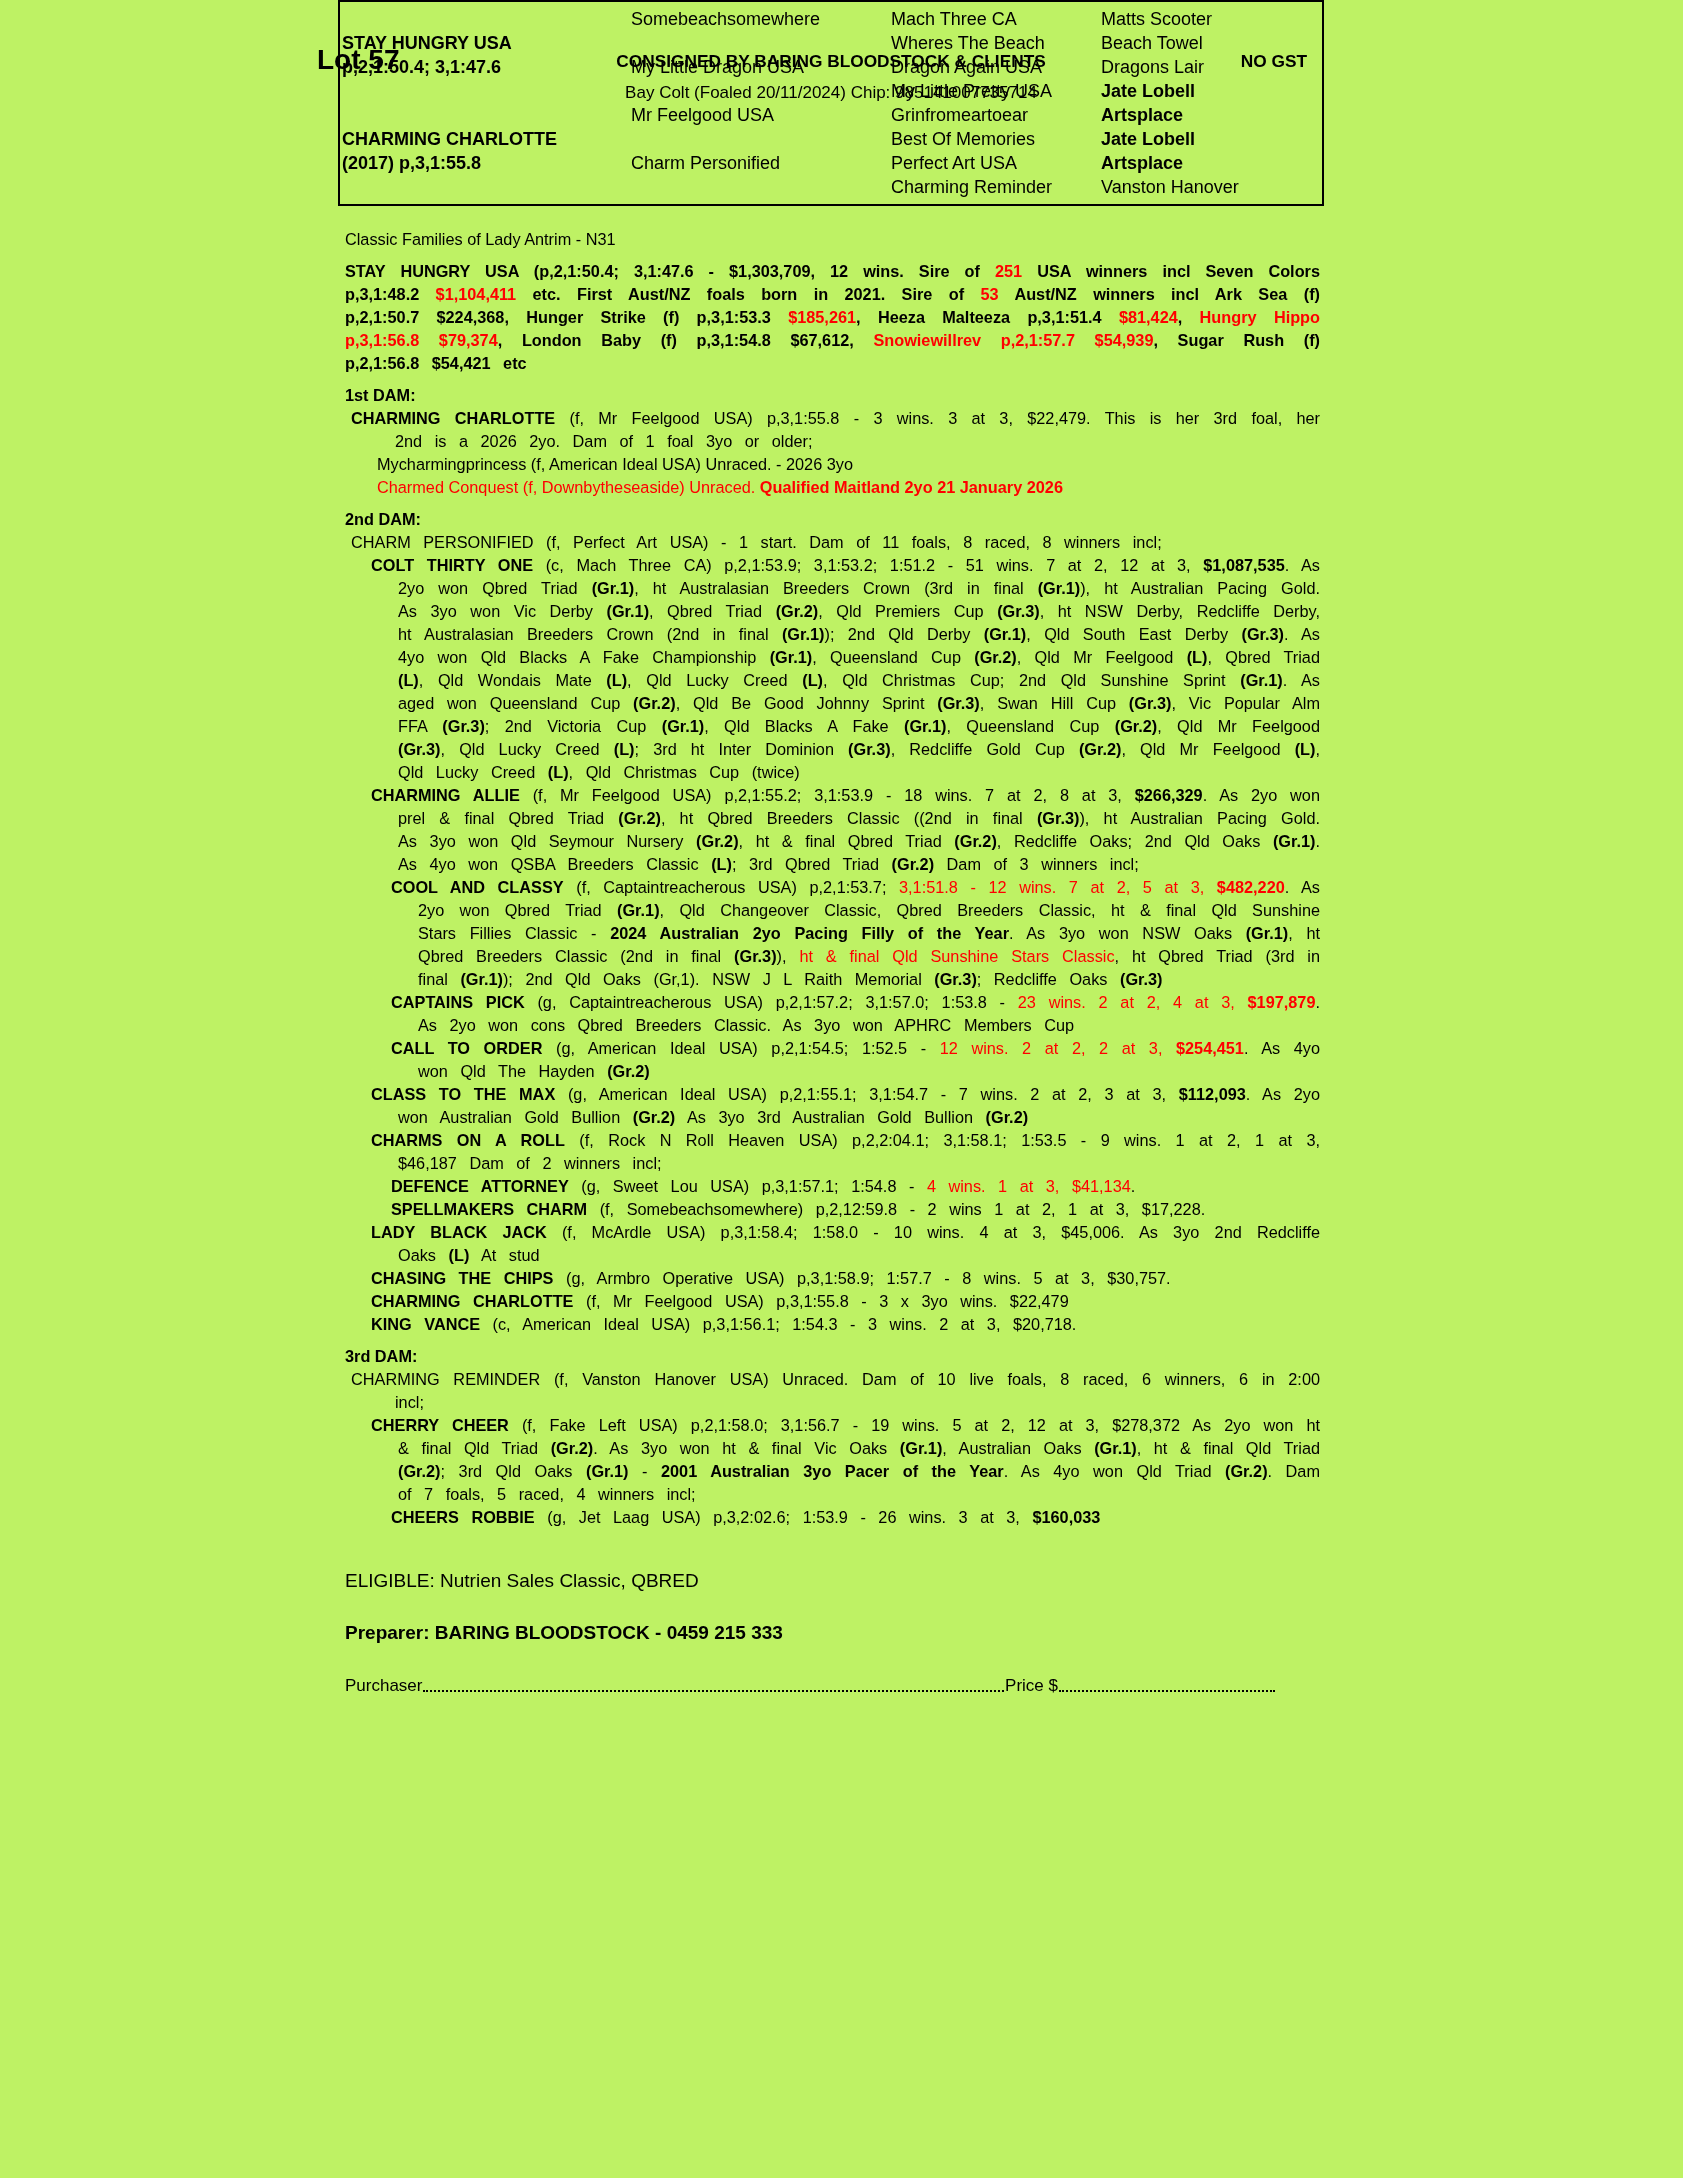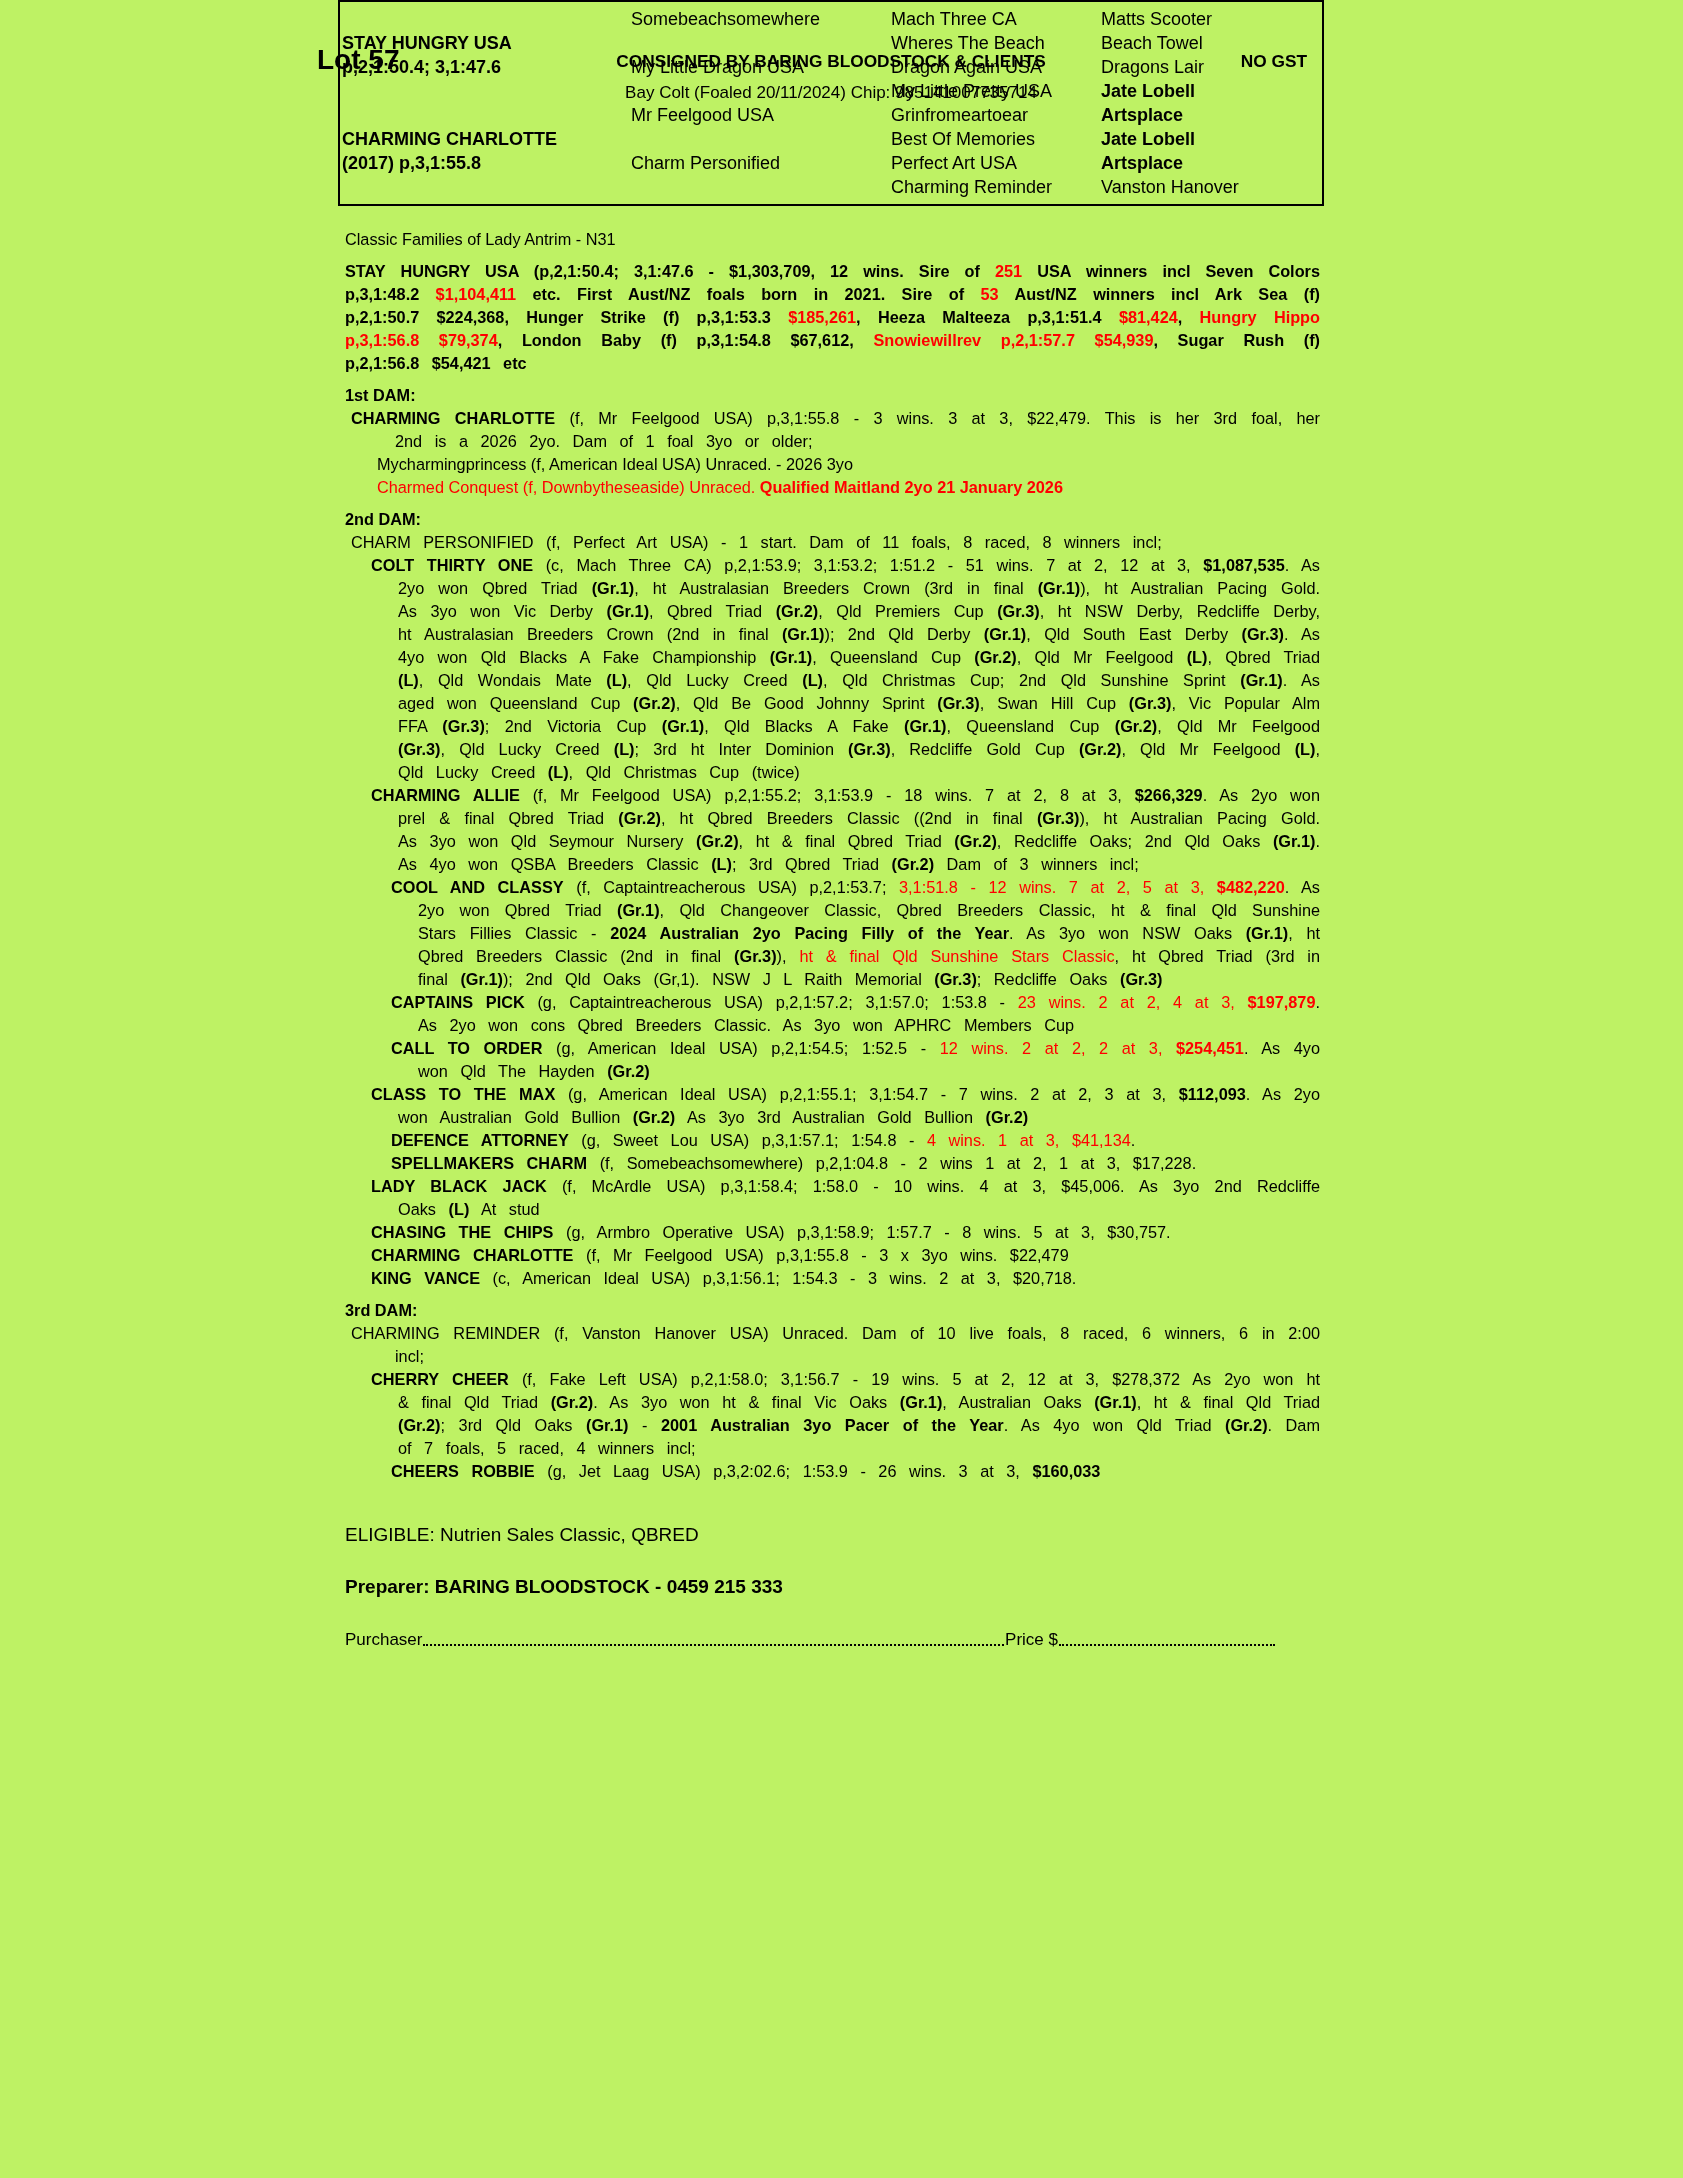--- a/index.html
+++ b/index.html
@@ -107,22 +107,23 @@
         <p class="single"><span>Mycharmingprincess (f, American Ideal USA) Unraced. - 2026 3yo</span></p>
         <p class="single"><span class="r">Charmed Conquest (f, Downbytheseaside) Unraced. </span><span class="b r">Qualified Maitland 2yo 21 January 2026</span></p>
         <p class="h"><span class="b">2nd DAM:</span></p>
         <p class="dam1"><span>CHARM PERSONIFIED (f, Perfect Art USA) - 1 start. Dam of 11 foals, 8 raced, 8 winners incl;</span></p>
         <p class="kid"><span class="b">COLT THIRTY ONE</span><span> (c, Mach Three CA) p,2,1:53.9; 3,1:53.2; 1:51.2 - 51 wins. 7 at 2, 12 at 3, </span><span class="b">$1,087,535</span><span>. As 2yo won Qbred Triad </span><span class="b">(Gr.1)</span><span>, ht Australasian Breeders Crown (3rd in final </span><span class="b">(Gr.1)</span><span>), ht Australian Pacing Gold. As 3yo won Vic Derby </span><span class="b">(Gr.1)</span><span>, Qbred Triad </span><span class="b">(Gr.2)</span><span>, Qld Premiers Cup </span><span class="b">(Gr.3)</span><span>, ht NSW Derby, Redcliffe Derby, ht Australasian Breeders Crown (2nd in final </span><span class="b">(Gr.1)</span><span>); 2nd Qld Derby </span><span class="b">(Gr.1)</span><span>, Qld South East Derby </span><span class="b">(Gr.3)</span><span>. As 4yo won Qld Blacks A Fake Championship </span><span class="b">(Gr.1)</span><span>, Queensland Cup </span><span class="b">(Gr.2)</span><span>, Qld Mr Feelgood </span><span class="b">(L)</span><span>, Qbred Triad </span><span class="b">(L)</span><span>, Qld Wondais Mate </span><span class="b">(L)</span><span>, Qld Lucky Creed </span><span class="b">(L)</span><span>, Qld Christmas Cup; 2nd Qld Sunshine Sprint </span><span class="b">(Gr.1)</span><span>. As aged won Queensland Cup </span><span class="b">(Gr.2)</span><span>, Qld Be Good Johnny Sprint </span><span class="b">(Gr.3)</span><span>, Swan Hill Cup </span><span class="b">(Gr.3)</span><span>, Vic Popular Alm FFA </span><span class="b">(Gr.3)</span><span>; 2nd Victoria Cup </span><span class="b">(Gr.1)</span><span>, Qld Blacks A Fake </span><span class="b">(Gr.1)</span><span>, Queensland Cup </span><span class="b">(Gr.2)</span><span>, Qld Mr Feelgood </span><span class="b">(Gr.3)</span><span>, Qld Lucky Creed </span><span class="b">(L)</span><span>; 3rd ht Inter Dominion </span><span class="b">(Gr.3)</span><span>, Redcliffe Gold Cup </span><span class="b">(Gr.2)</span><span>, Qld Mr Feelgood </span><span class="b">(L)</span><span>, Qld Lucky Creed </span><span class="b">(L)</span><span>, Qld Christmas Cup (twice)</span></p>
         <p class="kid"><span class="b">CHARMING ALLIE</span><span> (f, Mr Feelgood USA) p,2,1:55.2; 3,1:53.9 - 18 wins. 7 at 2, 8 at 3, </span><span class="b">$266,329</span><span>. As 2yo won prel &amp; final Qbred Triad </span><span class="b">(Gr.2)</span><span>, ht Qbred Breeders Classic ((2nd in final </span><span class="b">(Gr.3)</span><span>), ht Australian Pacing Gold. As 3yo won Qld Seymour Nursery </span><span class="b">(Gr.2)</span><span>, ht &amp; final Qbred Triad </span><span class="b">(Gr.2)</span><span>, Redcliffe Oaks; 2nd Qld Oaks </span><span class="b">(Gr.1)</span><span>. As 4yo won QSBA Breeders Classic </span><span class="b">(L)</span><span>; 3rd Qbred Triad </span><span class="b">(Gr.2)</span><span> Dam of 3 winners incl;</span></p>
         <p class="gkid"><span class="b">COOL AND CLASSY</span><span> (f, Captaintreacherous USA) p,2,1:53.7; </span><span class="r">3,1:51.8 - 12 wins. 7 at 2, 5 at 3, </span><span class="b r">$482,220</span><span>. As 2yo won Qbred Triad </span><span class="b">(Gr.1)</span><span>, Qld Changeover Classic, Qbred Breeders Classic, ht &amp; final Qld Sunshine Stars Fillies Classic - </span><span class="b">2024 Australian 2yo Pacing Filly of the Year</span><span>. As 3yo won NSW Oaks </span><span class="b">(Gr.1)</span><span>, ht Qbred Breeders Classic (2nd in final </span><span class="b">(Gr.3)</span><span>), </span><span class="r">ht &amp; final Qld Sunshine Stars Classic</span><span>, ht Qbred Triad (3rd in final </span><span class="b">(Gr.1)</span><span>); 2nd Qld Oaks (Gr,1). NSW J L Raith Memorial </span><span class="b">(Gr.3)</span><span>; Redcliffe Oaks </span><span class="b">(Gr.3)</span></p>
         <p class="gkid"><span class="b">CAPTAINS PICK</span><span> (g, Captaintreacherous USA) p,2,1:57.2; 3,1:57.0; 1:53.8 - </span><span class="r">23 wins. 2 at 2, 4 at 3, </span><span class="b r">$197,879</span><span>. As 2yo won cons Qbred Breeders Classic. As 3yo won APHRC Members Cup</span></p>
         <p class="gkid"><span class="b">CALL TO ORDER</span><span> (g, American Ideal USA) p,2,1:54.5; 1:52.5 - </span><span class="r">12 wins. 2 at 2, 2 at 3, </span><span class="b r">$254,451</span><span>. As 4yo won Qld The Hayden </span><span class="b">(Gr.2)</span></p>
         <p class="kid"><span class="b">CLASS TO THE MAX</span><span> (g, American Ideal USA) p,2,1:55.1; 3,1:54.7 - 7 wins. 2 at 2, 3 at 3, </span><span class="b">$112,093</span><span>. As 2yo won Australian Gold Bullion </span><span class="b">(Gr.2)</span><span> As 3yo 3rd Australian Gold Bullion </span><span class="b">(Gr.2)</span></p>
+        <p class="kid"><span class="b">CHARMS ON A ROLL</span><span> (f, Rock N Roll Heaven USA) p,2,2:04.1; 3,1:58.1; 1:53.5 - 9 wins. 1 at 2, 1 at 3, $46,187 Dam of 2 winners incl;</span></p>
         <p class="gkid"><span class="b">DEFENCE ATTORNEY</span><span> (g, Sweet Lou USA) p,3,1:57.1; 1:54.8 - </span><span class="r">4 wins. 1 at 3, $41,134</span><span>.</span></p>
-        <p class="gkid"><span class="b">SPELLMAKERS CHARM</span><span> (f, Somebeachsomewhere) p,2,1:04.8 - 2 wins 1 at 2, 1 at 3, $17,228.</span></p>
+        <p class="gkid"><span class="b">SPELLMAKERS CHARM</span><span> (f, Somebeachsomewhere) p,2,12:59.8 - 2 wins 1 at 2, 1 at 3, $17,228.</span></p>
         <p class="kid"><span class="b">LADY BLACK JACK</span><span> (f, McArdle USA) p,3,1:58.4; 1:58.0 - 10 wins. 4 at 3, $45,006. As 3yo 2nd Redcliffe Oaks </span><span class="b">(L)</span><span> At stud</span></p>
         <p class="kid"><span class="b">CHASING THE CHIPS</span><span> (g, Armbro Operative USA) p,3,1:58.9; 1:57.7 - 8 wins. 5 at 3, $30,757.</span></p>
         <p class="kid"><span class="b">CHARMING CHARLOTTE</span><span> (f, Mr Feelgood USA) p,3,1:55.8 - 3 x 3yo wins. $22,479</span></p>
         <p class="kid"><span class="b">KING VANCE</span><span> (c, American Ideal USA) p,3,1:56.1; 1:54.3 - 3 wins. 2 at 3, $20,718.</span></p>
         <p class="h"><span class="b">3rd DAM:</span></p>
         <p class="dam1"><span>CHARMING REMINDER (f, Vanston Hanover USA) Unraced. Dam of 10 live foals, 8 raced, 6 winners, 6 in 2:00 incl;</span></p>
         <p class="kid"><span class="b">CHERRY CHEER</span><span> (f, Fake Left USA) p,2,1:58.0; 3,1:56.7 - 19 wins. 5 at 2, 12 at 3, $278,372 As 2yo won ht &amp; final Qld Triad </span><span class="b">(Gr.2)</span><span>. As 3yo won ht &amp; final Vic Oaks </span><span class="b">(Gr.1)</span><span>, Australian Oaks </span><span class="b">(Gr.1)</span><span>, ht &amp; final Qld Triad </span><span class="b">(Gr.2)</span><span>; 3rd Qld Oaks </span><span class="b">(Gr.1)</span><span> - </span><span class="b">2001 Australian 3yo Pacer of the Year</span><span>. As 4yo won Qld Triad </span><span class="b">(Gr.2)</span><span>. Dam of 7 foals, 5 raced, 4 winners incl;</span></p>
         <p class="gkid"><span class="b">CHEERS ROBBIE</span><span> (g, Jet Laag USA) p,3,2:02.6; 1:53.9 - 26 wins. 3 at 3, </span><span class="b">$160,033</span></p>
       </div>
 

